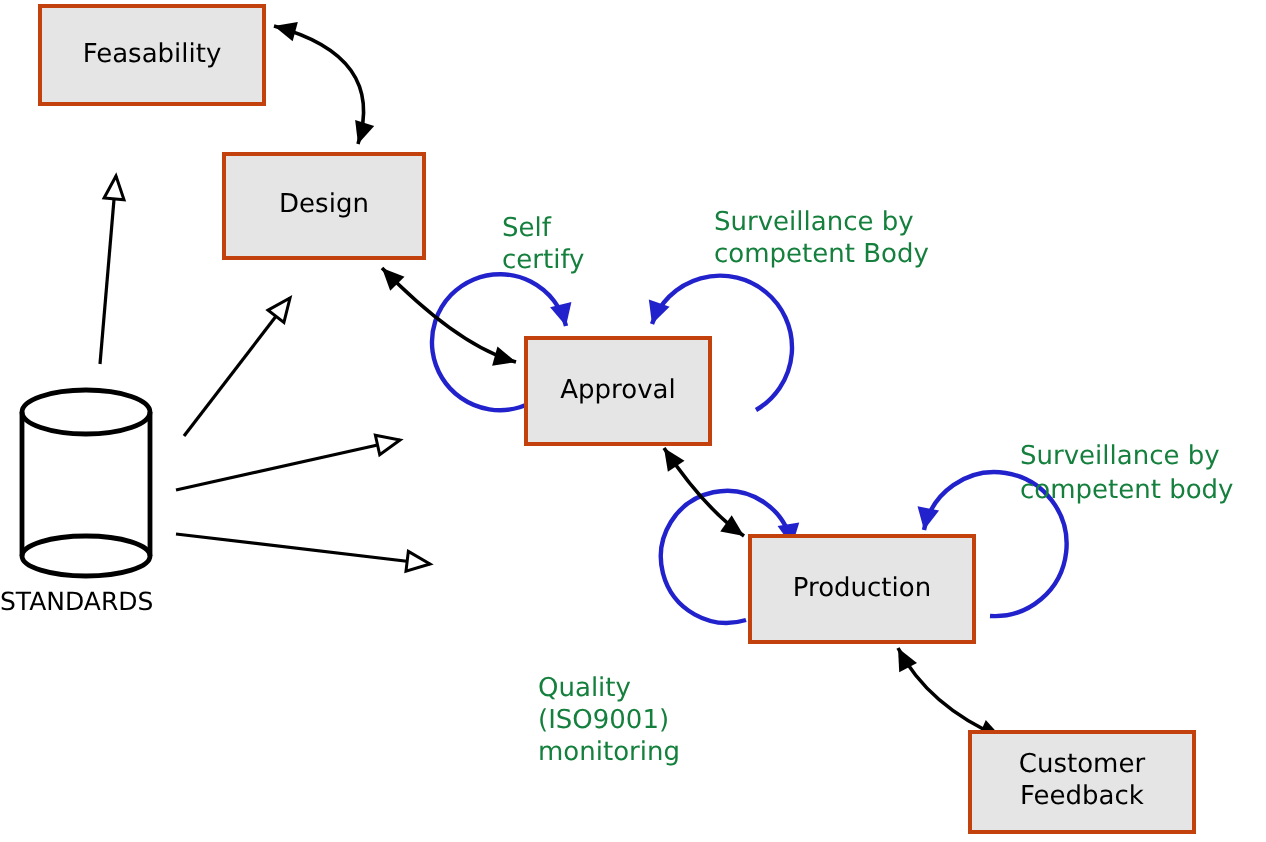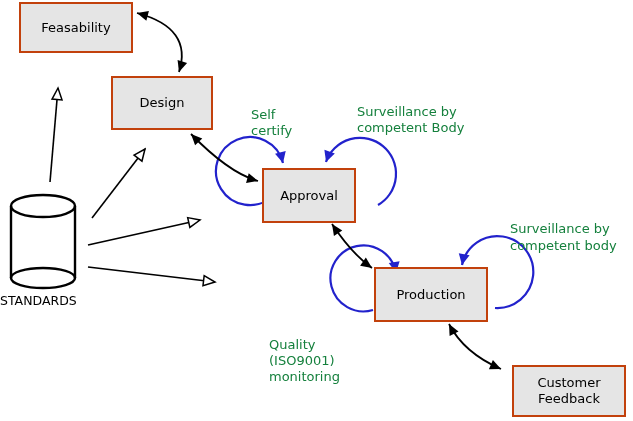--- a/index.html
+++ b/index.html
@@ -31,21 +31,21 @@
     text-align: center;
     font-size: 13px;
     color: #000000;
     line-height: 16px;
     white-space: pre-line;
   }
   .node-feasability { left: 19px;  top: 2px;   width: 114px; height: 51px; }
   .node-design      { left: 111px; top: 76px;  width: 102px; height: 54px; }
   .node-approval    { left: 262px; top: 168px; width: 94px; height: 55px; }
   .node-production  { left: 374px; top: 267px; width: 114px; height: 55px; }
-  .node-customer    { left: 512px; top: 365px; width: 114px; height: 52px; }
+  .node-customer    { left: 484px; top: 365px; width: 114px; height: 52px; }
   .annotation {
     position: absolute;
     font-size: 13px;
     line-height: 16px;
     color: #15803d;
     white-space: pre-line;
   }
   .ann-self          { left: 251px; top: 107px; }
   .ann-certification { left: 357px; top: 104px; }
   .ann-surveillance  { left: 510px; top: 220px; line-height: 17px; }

